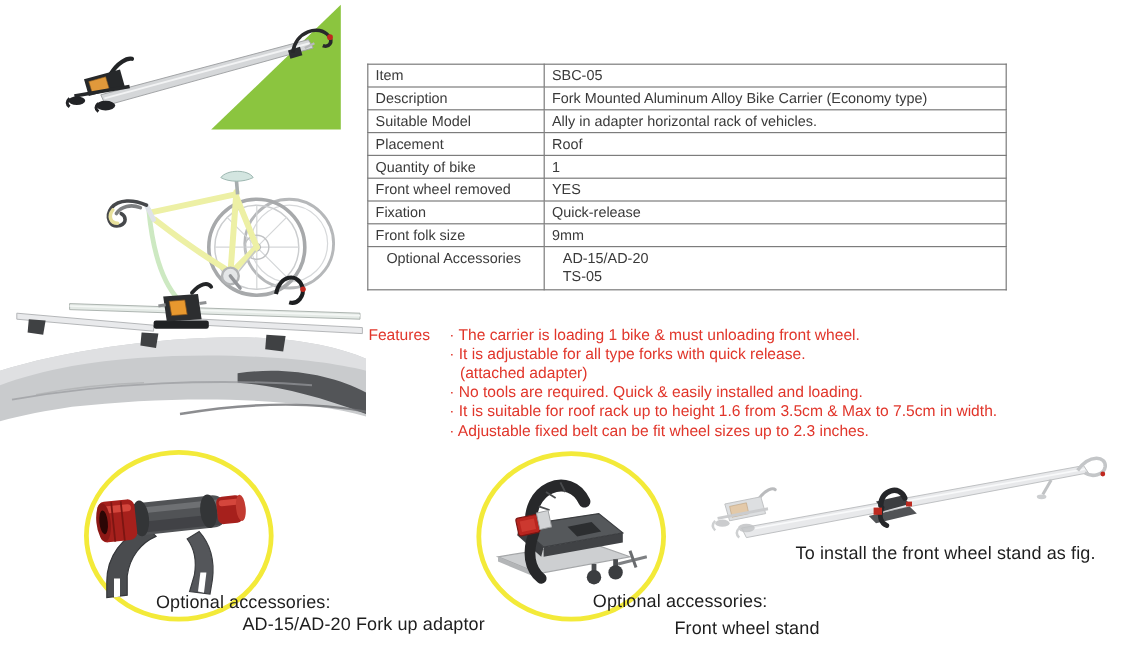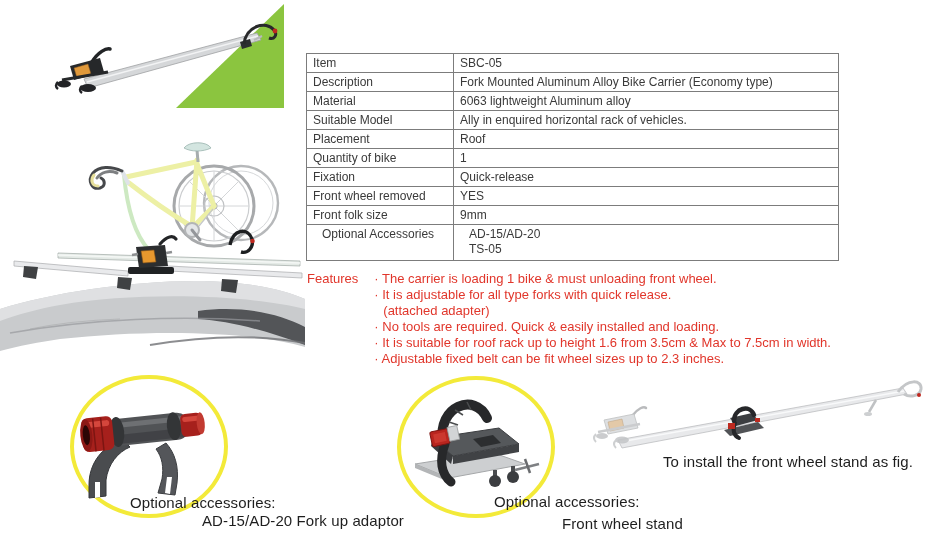--- a/index.html
+++ b/index.html
@@ -152,42 +152,38 @@
     <tbody>
       <tr>
           <td>Item</td>
           <td>SBC-05</td>
         </tr>
       <tr>
           <td>Description</td>
           <td>Fork Mounted Aluminum Alloy Bike Carrier (Economy type)</td>
         </tr>
       <tr>
-          <td>Material</td>
-          <td>6063 lightweight Aluminum alloy</td>
-        </tr>
-      <tr>
           <td>Suitable Model</td>
-          <td>Ally in enquired horizontal rack of vehicles.</td>
+          <td>Ally in adapter horizontal rack of vehicles.</td>
         </tr>
       <tr>
           <td>Placement</td>
           <td>Roof</td>
         </tr>
       <tr>
           <td>Quantity of bike</td>
           <td>1</td>
         </tr>
       <tr>
+          <td>Front wheel removed</td>
+          <td>YES</td>
+        </tr>
+      <tr>
           <td>Fixation</td>
           <td>Quick-release</td>
-        </tr>
-      <tr>
-          <td>Front wheel removed</td>
-          <td>YES</td>
         </tr>
       <tr>
           <td>Front folk size</td>
           <td>9mm</td>
         </tr>
       <tr class="tall">
         <td>Optional Accessories</td>
         <td>
           <div>AD-15/AD-20</div>
           <div>TS-05</div>

